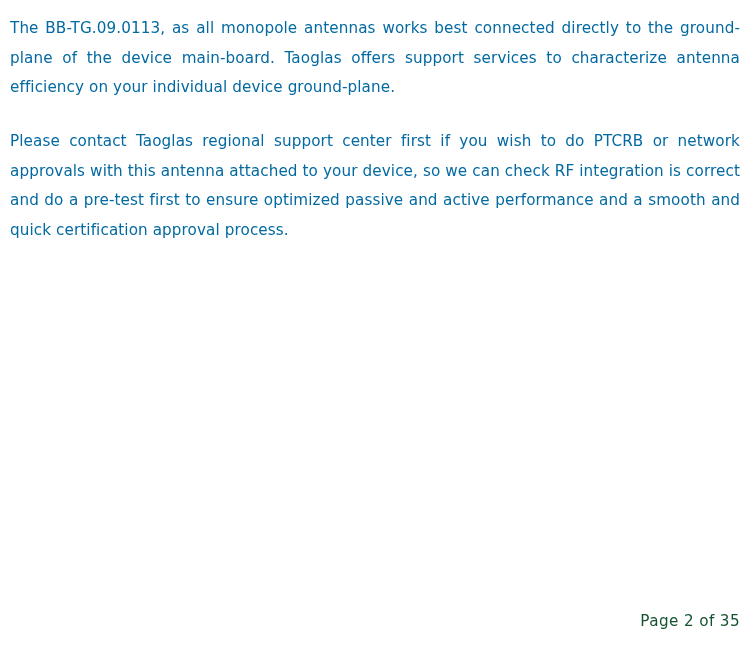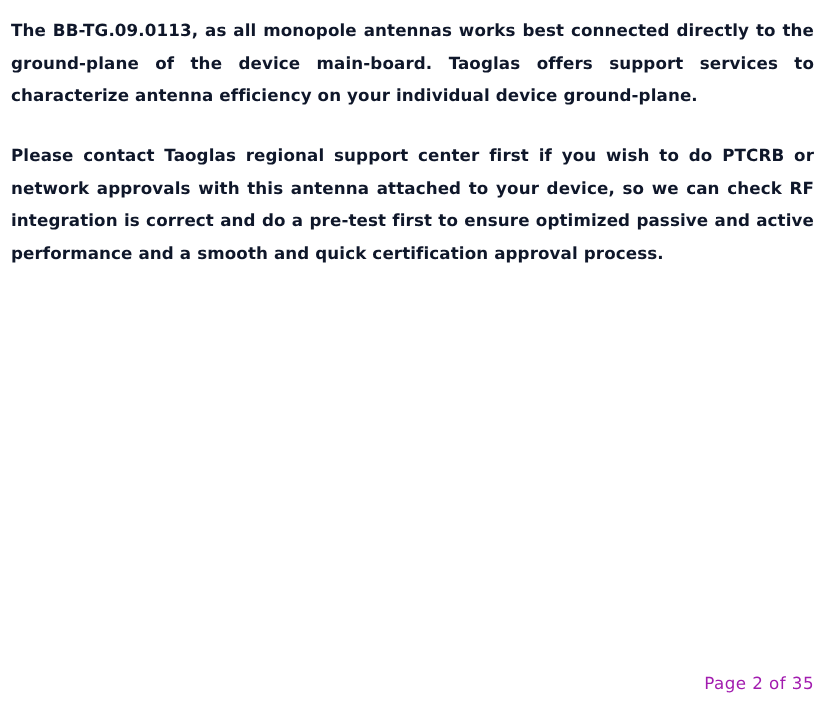--- a/index.html
+++ b/index.html
@@ -21,35 +21,34 @@
     height: 650px;
     box-sizing: border-box;
     padding: 14px 10px 0 10px;
   }
   .para {
     font-size: 15.2px;
     line-height: 1.95;
     text-align: justify;
     text-justify: inter-word;
     margin: 0 0 24px 0;
-    color: #0f172a;
+    color: #0369a1;
     letter-spacing: 0.1px;
-    font-weight: bold;
   }
   .para:last-of-type {
     margin-bottom: 4px;
   }
   .footer {
     position: absolute;
     left: 0;
     right: 10px;
     bottom: 20px;
     text-align: right;
     font-size: 15.2px;
-    color: #a21caf;
+    color: #14532d;
     letter-spacing: 0.4px;
   }
 </style>
 </head>
 <body>
 
 <div class="page">
 
   <p class="para">The BB-TG.09.0113, as all monopole antennas works best connected directly to the ground-plane of the device main-board. Taoglas offers support services to characterize antenna efficiency on your individual device ground-plane.</p>
 

